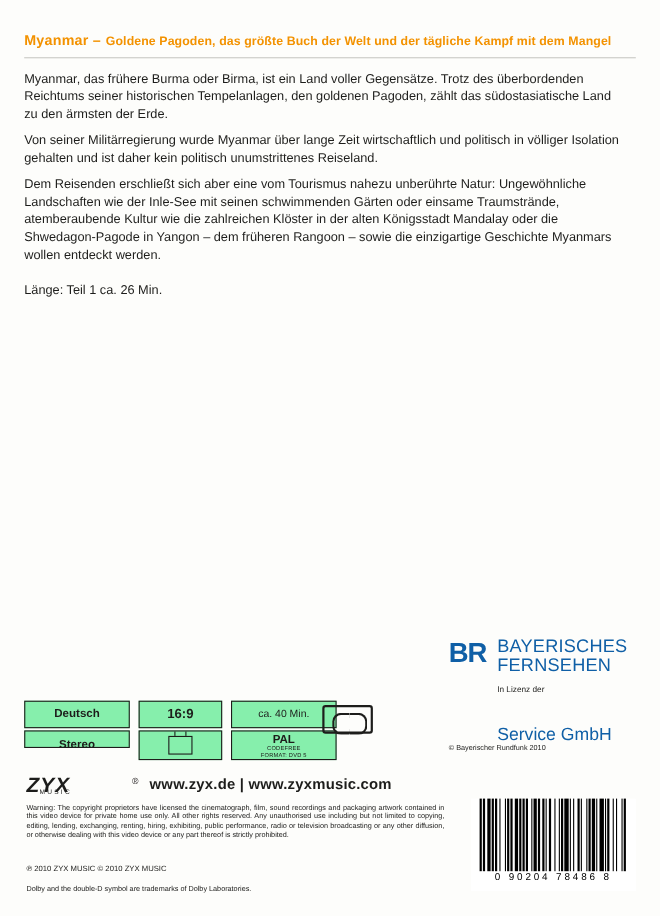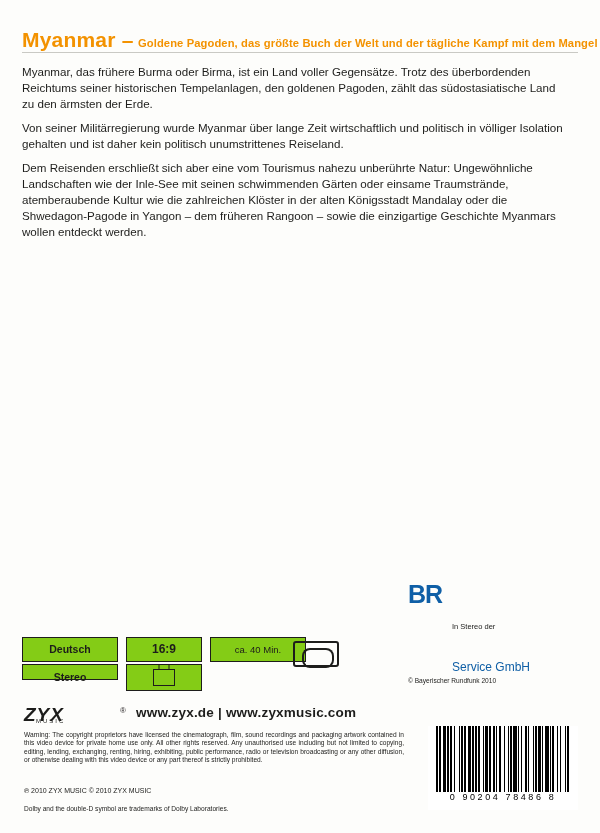--- a/index.html
+++ b/index.html
@@ -21,21 +21,21 @@
   }
   
   .title-block {
     position: absolute;
     left: 22px;
     top: 28px;
     width: 558px;
     white-space: nowrap;
   }
   .title-main {
-    font-size: 21px;
+    font-size: 13px;
     font-weight: bold;
     color: #f39200;
     letter-spacing: 0.2px;
   }
   .title-sub {
     font-size: 11.2px;
     font-weight: bold;
     color: #f39200;
     letter-spacing: 0.1px;
   }
@@ -67,21 +67,21 @@
   .spec-row {
     position: absolute;
     left: 22px;
     top: 637px;
     width: 340px;
     height: 58px;
   }
   .spec-cell {
     position: absolute;
     border: 1.3px solid #1d1d1b;
-    background: #84cc16;
+    background: #86efac;
     font-size: 10.5px;
     font-weight: bold;
     text-align: center;
     color: #1d1d1b;
   }
   .cell-deutsch { left: 0;   top: 0;  width: 96px; height: 25px; line-height: 23px; }
   .cell-stereo  { left: 0;   top: 27px; width: 96px; height: 16px; line-height: 25px; }
   .cell-169     { left: 104px; top: 0; width: 76px; height: 25px; line-height: 23px; font-size: 12px; }
   .cell-tvbox   { left: 104px; top: 27px; width: 76px; height: 27px; }
   .cell-min     { left: 188px; top: 0; width: 96px; height: 25px; line-height: 23px; font-size: 9.5px; font-weight: normal; }
@@ -278,21 +278,21 @@
   }
   .brmedia-media {
     font-size: 21px;
     color: #0f5fa6;
     letter-spacing: 0;
   }
   .brmedia-service {
     position: absolute;
     left: 44px;
     top: 80px;
-    font-size: 12px;
+    font-size: 16px;
     color: #0f5fa6;
     text-align: right;
   }
   .br-copy {
     position: absolute;
     left: 0;
     top: 97px;
     font-size: 6.6px;
     color: #1d1d1b;
   }
@@ -341,30 +341,36 @@
     <span class="title-main">Myanmar –</span>
     <span class="title-sub">Goldene Pagoden, das größte Buch der Welt und der tägliche Kampf mit dem Mangel</span>
   </div>
   <div class="title-rule"></div>
 
   <div class="body-text" id="para2">Von seiner Militärregierung wurde Myanmar über lange Zeit wirtschaftlich und politisch in völliger Isolation gehalten und ist daher kein politisch unumstrittenes Reiseland.</div>
   <div class="body-text" id="para1">Myanmar, das frühere Burma oder Birma, ist ein Land voller Gegensätze. Trotz des überbordenden Reichtums seiner historischen Tempelanlagen, den goldenen Pagoden, zählt das südostasiatische Land zu den ärmsten der Erde.</div>
   <div class="body-text" id="para3">Dem Reisenden erschließt sich aber eine vom Tourismus nahezu unberührte Natur: Ungewöhnliche Landschaften wie der Inle-See mit seinen schwimmenden Gärten oder einsame Traumstrände, atemberaubende Kultur wie die zahlreichen Klöster in der alten Königsstadt Mandalay oder die Shwedagon-Pagode in Yangon – dem früheren Rangoon – sowie die einzigartige Geschichte Myanmars wollen entdeckt werden.</div>
 
   <div class="body-text" id="runtime">
+    <span class="runtime-line">Länge: Teil 1 ca. 26 Min.</span>
   </div>
 
   <div class="spec-row">
     <div class="spec-cell cell-deutsch">Deutsch</div>
     <div class="spec-cell cell-stereo">Stereo</div>
     <div class="spec-cell cell-169">16:9</div>
     <div class="spec-cell cell-tvbox">
       <span class="tv-icon"></span>
     </div>
     <div class="spec-cell cell-min">ca. 40 Min.</div>
+    <div class="spec-cell cell-pal">
+      <div class="pal-main">PAL</div>
+      <div class="pal-sub">CODEFREE</div>
+      <div class="pal-sub">FORMAT: DVD 5</div>
+    </div>
   </div>
 
   <div class="dolby">
     <div class="dolby-box">
       <div class="dolby-dd"></div>
     </div>
   </div>
 
 
   <div class="zyx-line">
@@ -373,21 +379,25 @@
     <span class="zyx-reg">®</span>
     <span class="zyx-url">www.zyx.de  |  www.zyxmusic.com</span>
   </div>
 
   <div class="warning">Warning: The copyright proprietors have licensed the cinematograph, film, sound recordings and packaging artwork contained in this video device for private home use only. All other rights reserved. Any unauthorised use including but not limited to copying, editing, lending, exchanging, renting, hiring, exhibiting, public performance, radio or television broadcasting or any other diffusion, or otherwise dealing with this video device or any part thereof is strictly prohibited.</div>
   <div class="copy-line">℗ 2010 ZYX MUSIC  © 2010 ZYX MUSIC</div>
   <div class="dolby-note">Dolby and the double-D symbol are trademarks of Dolby Laboratories.</div>
 
   <div class="br-block">
     <span class="br-badge">BR</span>
-    <div class="br-lizenz">In Stereo der</div>
+    <div class="bayerisches">
+      <span class="br-line1">BAYERISCHES</span>
+      <span class="br-line2">FERNSEHEN</span>
+    </div>
+    <div class="br-lizenz">In Lizenz der</div>
     <div class="brmedia-service">Service GmbH</div>
     <div class="br-copy">© Bayerischer Rundfunk 2010</div>
   </div>
 
   <div class="barcode-box">
     <div class="barcode-bars" id="barcode-bars">
         <i style="width: 2.64px; background: rgb(0, 0, 0);"></i>
         <i style="width: 1.32px; background: transparent;"></i>
         <i style="width: 1.32px; background: rgb(0, 0, 0);"></i>
         <i style="width: 2.64px; background: transparent;"></i>

